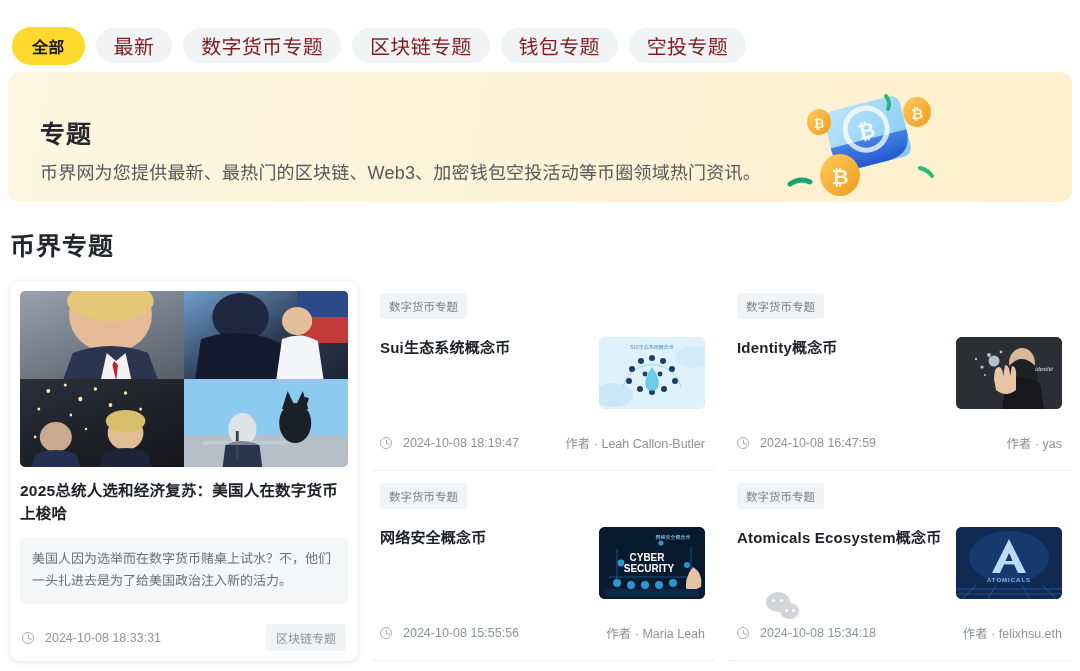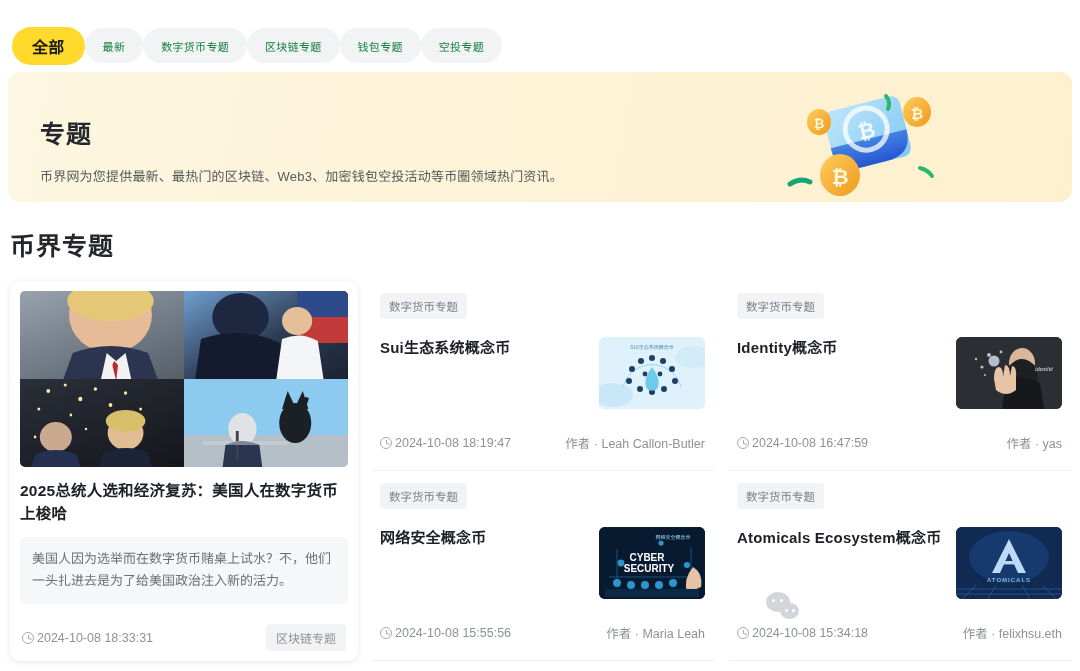--- a/index.html
+++ b/index.html
@@ -6,47 +6,47 @@
   html, body {
     width: 1080px; height: 671px;
     background: #ffffff;
     font-family: "Liberation Sans", "DejaVu Sans", sans-serif;
     overflow: hidden;
   }
   body { position: relative; }
 
   
   .tabbar {
-    display: flex; align-items: center; gap: 0;
+    display: flex; align-items: center; gap: 11px;
     padding: 19px 6px 0 12px; height: 72px;
   }
   .tab {
     border-radius: 18px; padding: 0 18px; height: 35px;
     display: flex; align-items: center; justify-content: center;
-    font-size: 11px; color: #15803d; background: #f2f3f5;
+    font-size: 20px; color: #7f1d1d; background: #f2f3f5;
     white-space: nowrap; cursor: pointer; letter-spacing: .3px;
   }
   .tab.active {
     background: #ffd92b; color: #1a1a1a; font-weight: bold;
     font-size: 16px; padding: 0 20px; height: 38px; border-radius: 19px;
   }
 
   
   .banner {
     position: relative;
     margin: 0 8px; height: 130px; border-radius: 12px;
     background: linear-gradient(100deg,#fdf6e0 0%,#fdf3d8 45%,#fdf0cd 100%);
     overflow: hidden;
   }
   .banner-text { position: absolute; left: 32px; top: 42px; }
   .banner-title {
     font-size: 25px; font-weight: bold; color: #24262b; letter-spacing: 1px;
   }
   .banner-sub {
-    margin-top: 16px; font-size: 13px; color: #55585e; letter-spacing: .2px;
+    margin-top: 8px; font-size: 18px; color: #55585e; letter-spacing: .2px;
   }
   .banner-art { position: absolute; right: 110px; top: 4px; width: 180px; height: 128px; }
 
   
   .section-head {
     font-size: 25px; font-weight: bold; color: #24262b;
     padding: 24px 9px 0 10px; letter-spacing: 1px;
   }
 
   
@@ -73,21 +73,21 @@
     line-height: 1.5; letter-spacing: .2px;
   }
   .feat-excerpt {
     margin-top: 11px; background: #f6f7f9; border-radius: 6px;
     padding: 11px 12px; font-size: 13px; color: #6b7077; line-height: 1.75;
   }
   .feat-foot {
     display: flex; align-items: center; justify-content: space-between;
     margin-top: 20px; padding: 0 2px;
   }
-  .meta { display: flex; align-items: center; gap: 3px; font-size: 12.5px; color: #8d9299; }
+  .meta { display: flex; align-items: center; gap: 11px; font-size: 12.5px; color: #8d9299; }
   .tag-pill {
     background: #f2f3f5; color: #8d9299; font-size: 12px;
     border-radius: 4px; padding: 5px 10px;
   }
 
   
   .list { flex: 1; display: grid; grid-template-columns: 1fr 1fr; column-gap: 14px; }
   .acard {
     position: relative; padding: 12px 10px 0 8px; height: 190px;
     border-bottom: 1px solid #f0f1f3;

